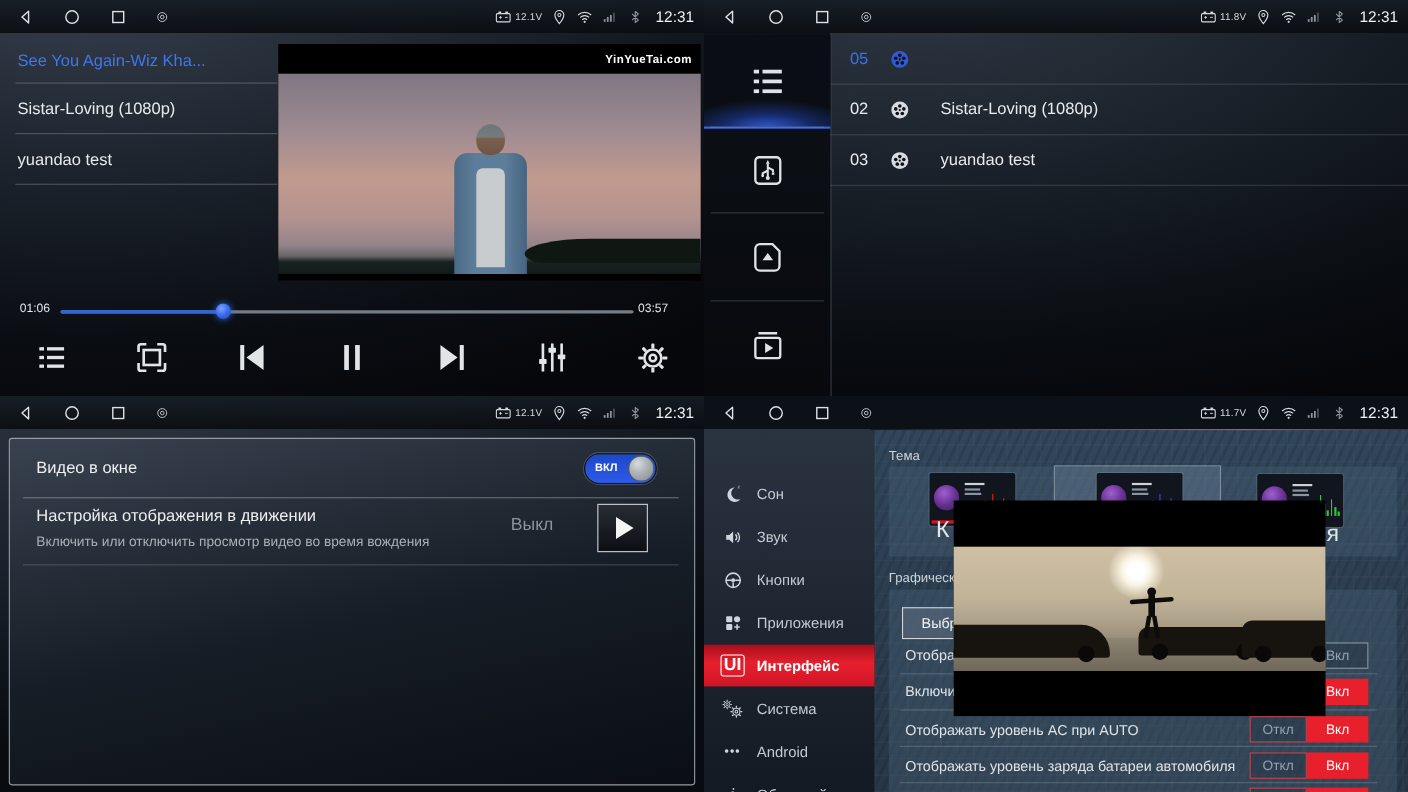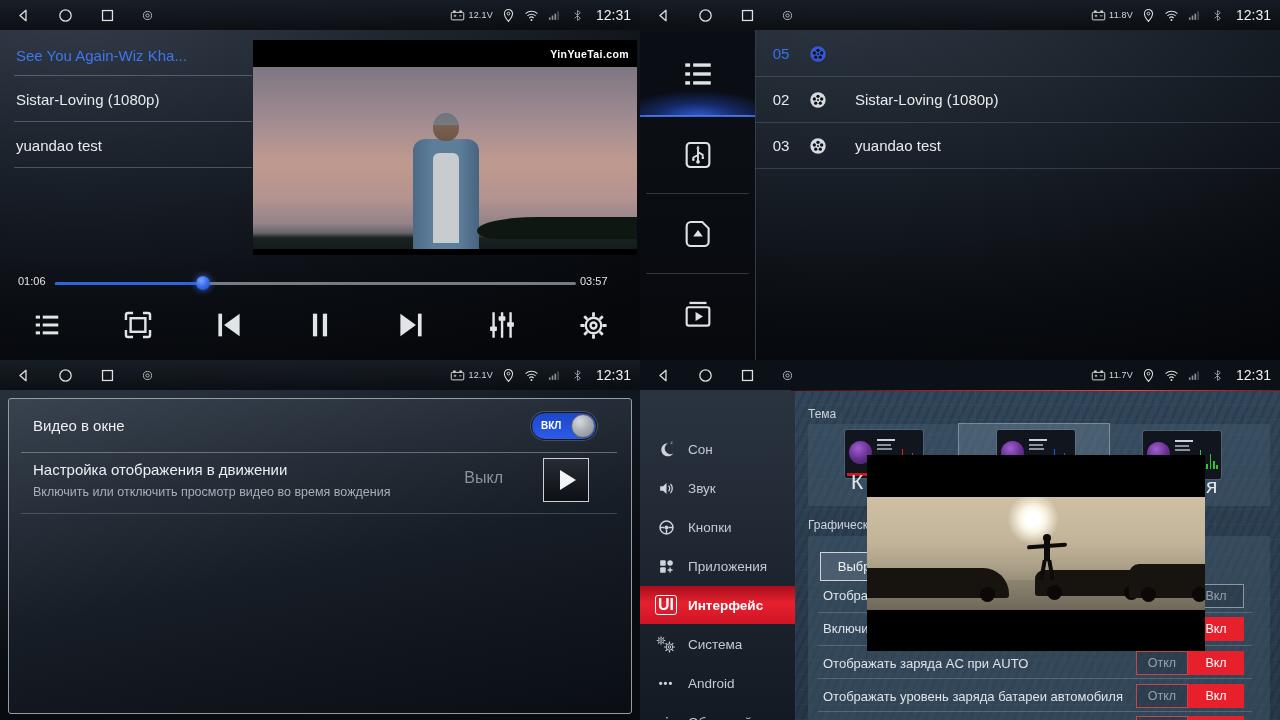--- a/index.html
+++ b/index.html
@@ -700,21 +700,21 @@
   <div class="choose">Выбрать</div>
 
   <div class="srow-label" style="top:228px">Отображ</div>
   <div class="btn gln" style="left:548px;top:224px;width:56px">Вкл</div>
   <div class="srow-div" style="top:252px"></div>
 
   <div class="srow-label" style="top:261px">Включит</div>
   <div class="btn red" style="left:548px;top:257px;width:56px">Вкл</div>
   <div class="srow-div" style="top:285px"></div>
 
-  <div class="srow-label" style="top:296px">Отображать заряда AC при AUTO</div>
+  <div class="srow-label" style="top:296px">Отображать уровень AC при AUTO</div>
   <div class="btn oln" style="left:496px;top:291px;width:52px">Откл</div>
   <div class="btn red" style="left:548px;top:291px;width:56px">Вкл</div>
   <div class="srow-div" style="top:318px"></div>
 
   <div class="srow-label" style="top:329px">Отображать уровень заряда батареи автомобиля</div>
   <div class="btn oln" style="left:496px;top:324px;width:52px">Откл</div>
   <div class="btn red" style="left:548px;top:324px;width:56px">Вкл</div>
   <div class="srow-div" style="top:351px"></div>
   <div class="btn oln" style="left:496px;top:356px;width:52px"></div>
   <div class="btn red" style="left:548px;top:356px;width:56px"></div>

